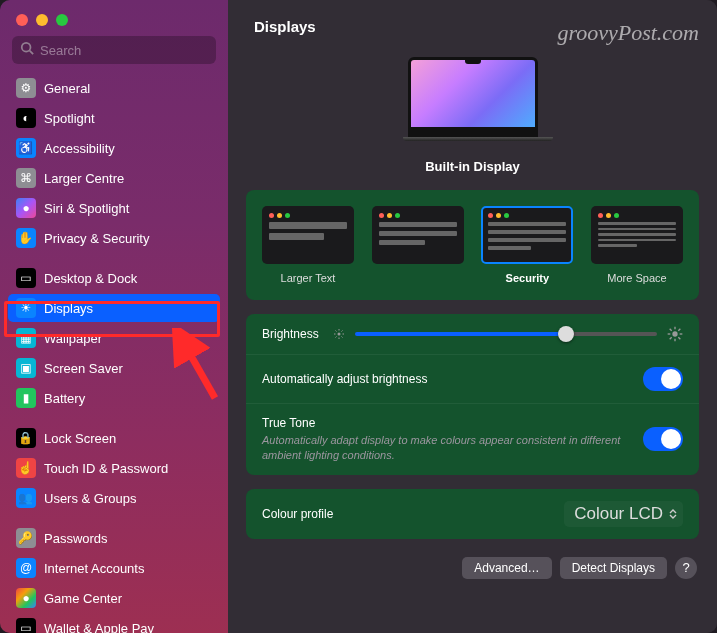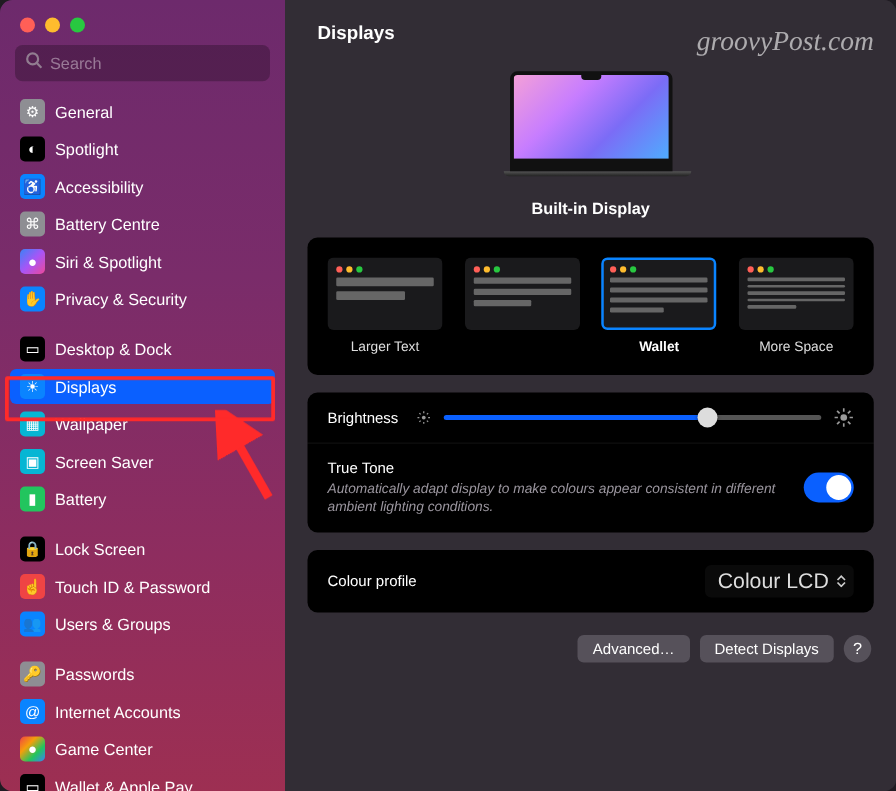--- a/index.html
+++ b/index.html
@@ -32,21 +32,21 @@
 .content { flex: 1; overflow-y: auto; padding: 0 18px 18px 18px; }
 .content::-webkit-scrollbar { width: 14px; }
 .content::-webkit-scrollbar-track { background: transparent; }
 .content::-webkit-scrollbar-thumb { background: rgba(255,255,255,0.15); border-radius: 7px; border: 3px solid #322d35; }
 .display-hero { text-align: center; padding: 8px 0 16px 0; }
 .mac-illus { width: 140px; height: 92px; margin: 0 auto 10px; position: relative; }
 .mac-screen { width: 130px; height: 80px; background: linear-gradient(135deg, #f4a0d8 0%, #c77dff 35%, #7b6cf6 65%, #4facfe 100%); border-radius: 6px 6px 0 0; margin: 0 auto; border: 3px solid #111; border-bottom: 10px solid #111; position: relative; }
 .mac-notch { position: absolute; top: 0; left: 50%; transform: translateX(-50%); width: 16px; height: 4px; background: #111; border-radius: 0 0 3px 3px; }
 .mac-base { width: 150px; height: 4px; background: linear-gradient(#555,#222); margin: 0 auto; border-radius: 0 0 6px 6px; }
 .display-name { color: #fff; font-size: 13px; font-weight: 600; }
-.panel { background: #000000; border-radius: 8px; margin-bottom: 14px; }
+.panel { background: #14532d; border-radius: 8px; margin-bottom: 14px; }
 .scale-row { display: flex; gap: 14px; padding: 16px; justify-content: space-between; }
 .scale-opt { display: flex; flex-direction: column; align-items: center; gap: 8px; cursor: pointer; }
 .scale-thumb { width: 92px; height: 58px; background: #1a1a1c; border-radius: 5px; padding: 5px; display: flex; flex-direction: column; gap: 2px; border: 2px solid transparent; overflow: hidden; }
 .scale-opt.selected .scale-thumb { border-color: #0a84ff; }
 .scale-thumb .dots { display: flex; gap: 3px; margin-bottom: 2px; }
 .scale-thumb .dots span { width: 5px; height: 5px; border-radius: 50%; }
 .scale-thumb .dots span:nth-child(1){background:#ff5f57;} .scale-thumb .dots span:nth-child(2){background:#febc2e;} .scale-thumb .dots span:nth-child(3){background:#28c840;}
 .scale-thumb .tline { height: 4px; background: #666; border-radius: 1px; margin-bottom: 2px; }
 .scale-label { color: #ddd; font-size: 11px; }
 .scale-opt.selected .scale-label { color: #fff; font-weight: 600; }
@@ -101,21 +101,21 @@
         <div class="nav-item">
           <span class="nav-icon ic-appearance" style="color:#fff">◐</span>
           <span class="nav-label">Spotlight</span>
         </div>
         <div class="nav-item">
           <span class="nav-icon ic-accessibility" style="color:#fff">♿</span>
           <span class="nav-label">Accessibility</span>
         </div>
         <div class="nav-item">
           <span class="nav-icon ic-controlcentre" style="color:#fff">⌘</span>
-          <span class="nav-label">Battery Centre</span>
+          <span class="nav-label">Larger Centre</span>
         </div>
         <div class="nav-item">
           <span class="nav-icon ic-siri" style="color:#fff">●</span>
           <span class="nav-label">Siri &amp; Spotlight</span>
         </div>
         <div class="nav-item">
           <span class="nav-icon ic-privacy" style="color:#fff">✋</span>
           <span class="nav-label">Privacy &amp; Security</span>
         </div>
         <div class="nav-sep"></div>
@@ -230,21 +230,21 @@
                 <div class="dots">
                   <span></span>
                   <span></span>
                   <span></span>
                 </div>
                 <div class="tline"></div>
                 <div class="tline"></div>
                 <div class="tline"></div>
                 <div class="tline"></div>
               </div>
-              <span class="scale-label">Wallet</span>
+              <span class="scale-label">Security</span>
             </div>
             <div class="scale-opt">
               <div class="scale-thumb lt3">
                 <div class="dots">
                   <span></span>
                   <span></span>
                   <span></span>
                 </div>
                 <div class="tline"></div>
                 <div class="tline"></div>
@@ -290,20 +290,24 @@
                     <line x1="4" y1="4" x2="7" y2="7"></line>
                     <line x1="17" y1="17" x2="20" y2="20"></line>
                     <line x1="4" y1="20" x2="7" y2="17"></line>
                     <line x1="17" y1="7" x2="20" y2="4"></line>
                   </g>
                 </svg>
               </span>
           </div>
         </div>
         <div class="row">
+          <span class="row-label row-main">Automatically adjust brightness</span>
+          <div class="toggle"></div>
+        </div>
+        <div class="row">
           <div class="row-main">
             <div class="row-label">True Tone</div>
             <div class="row-desc">Automatically adapt display to make colours appear consistent in different ambient lighting conditions.</div>
           </div>
           <div class="toggle"></div>
         </div>
       </div>
 
       <div class="panel">
         <div class="row">

